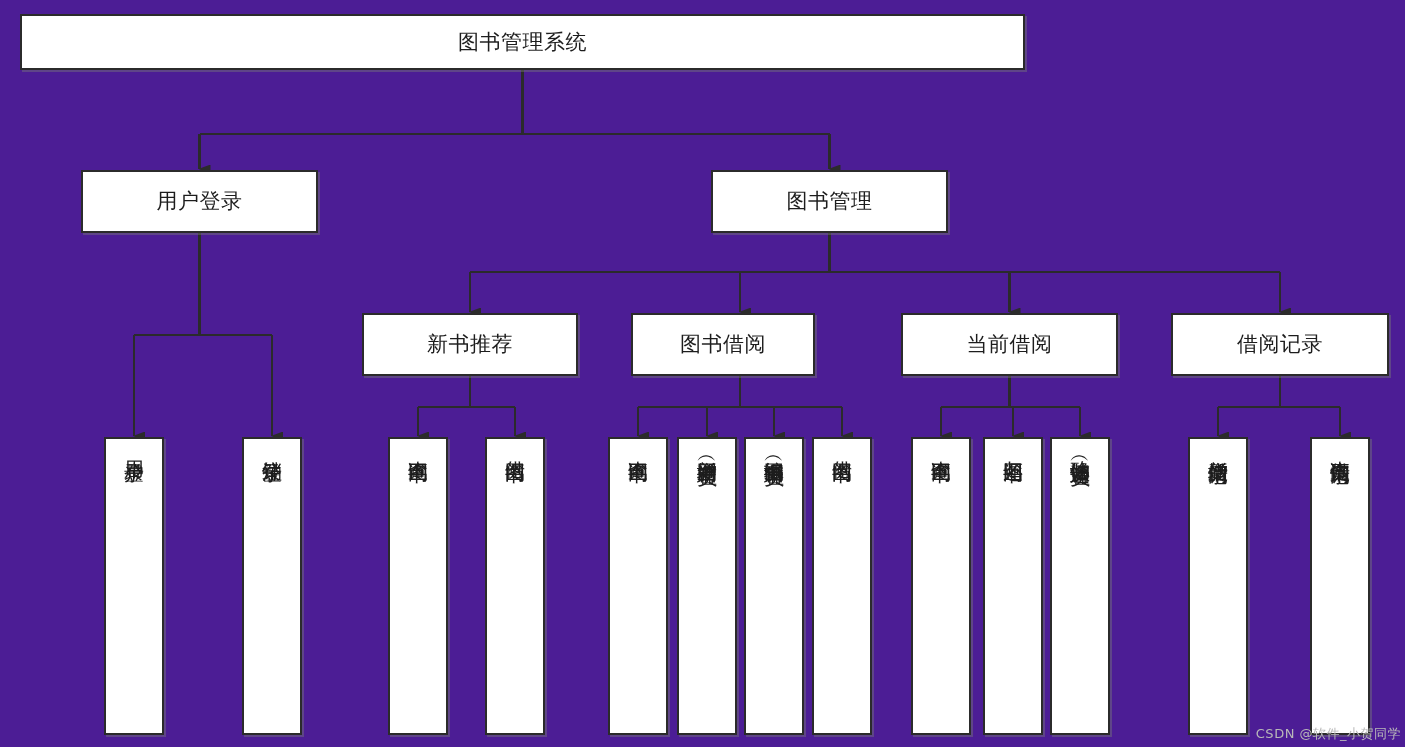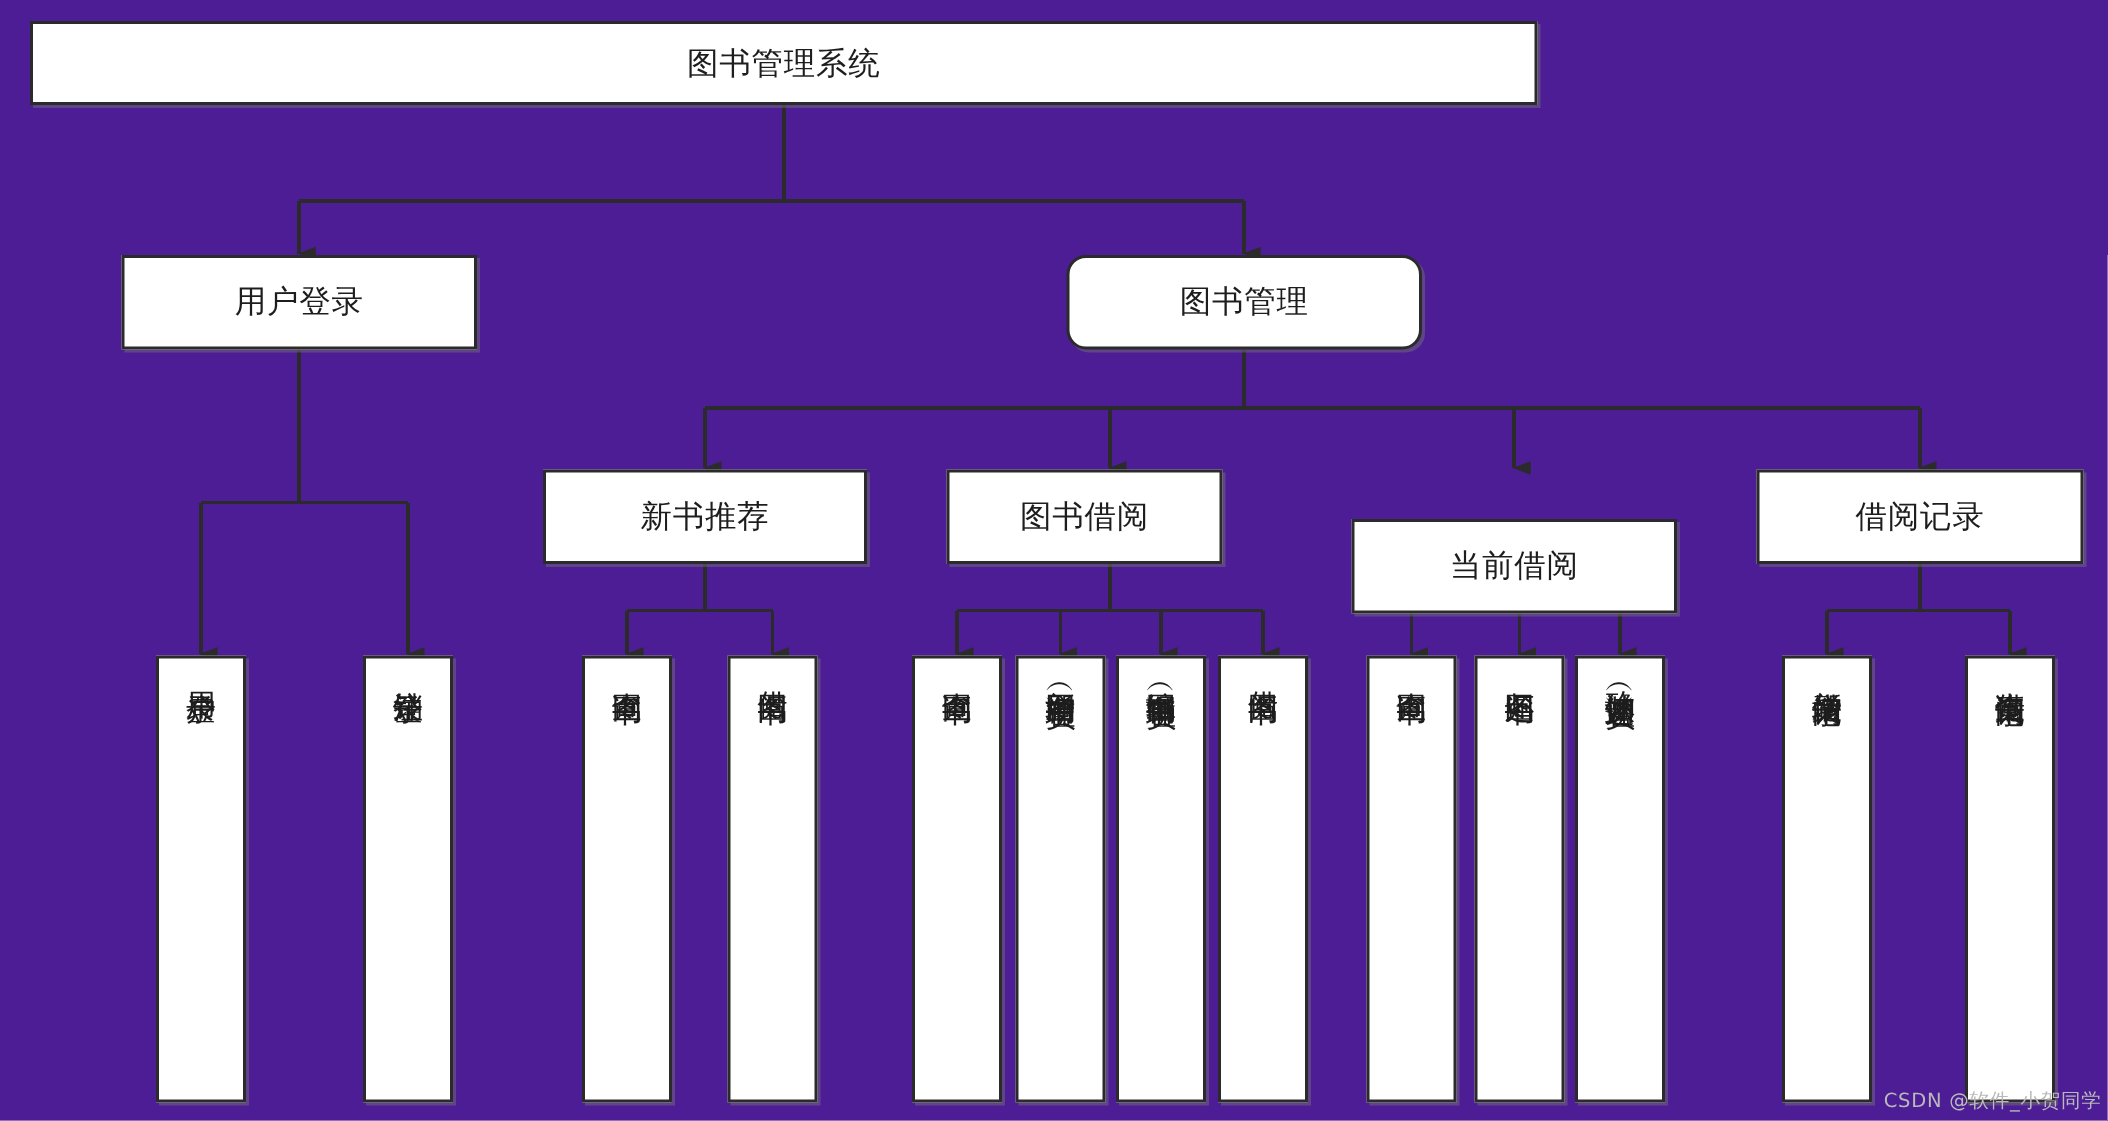--- a/index.html
+++ b/index.html
@@ -113,31 +113,31 @@
       </g>
   </svg>
 
   <div class="node" style="left: 20px; top: 14px; width: 1005px; height: 56px;">
     <span class="label">图书管理系统</span>
   </div>
 
   <div class="node" style="left: 81px; top: 170px; width: 237px; height: 63px;">
     <span class="label">用户登录</span>
   </div>
-  <div class="node" style="left: 711px; top: 170px; width: 237px; height: 63px; border-radius: 13px;">
+  <div class="node" style="left: 711px; top: 170px; width: 237px; height: 63px;">
     <span class="label">图书管理</span>
   </div>
 
   <div class="node" style="left: 362px; top: 313px; width: 216px; height: 63px;">
     <span class="label">新书推荐</span>
   </div>
   <div class="node" style="left: 631px; top: 313px; width: 184px; height: 63px;">
     <span class="label">图书借阅</span>
   </div>
-  <div class="node" style="left: 901px; top: 313px; width: 217px; height: 63px; margin-top: 33px;">
+  <div class="node" style="left: 901px; top: 313px; width: 217px; height: 63px;">
     <span class="label">当前借阅</span>
   </div>
   <div class="node" style="left: 1171px; top: 313px; width: 218px; height: 63px;">
     <span class="label">借阅记录</span>
   </div>
 
   <div class="node vertical" style="left: 104px; top: 437px; width: 60px; height: 298px;">
     <span class="label">用户登录</span>
   </div>
   <div class="node vertical" style="left: 242px; top: 437px; width: 60px; height: 298px;">

